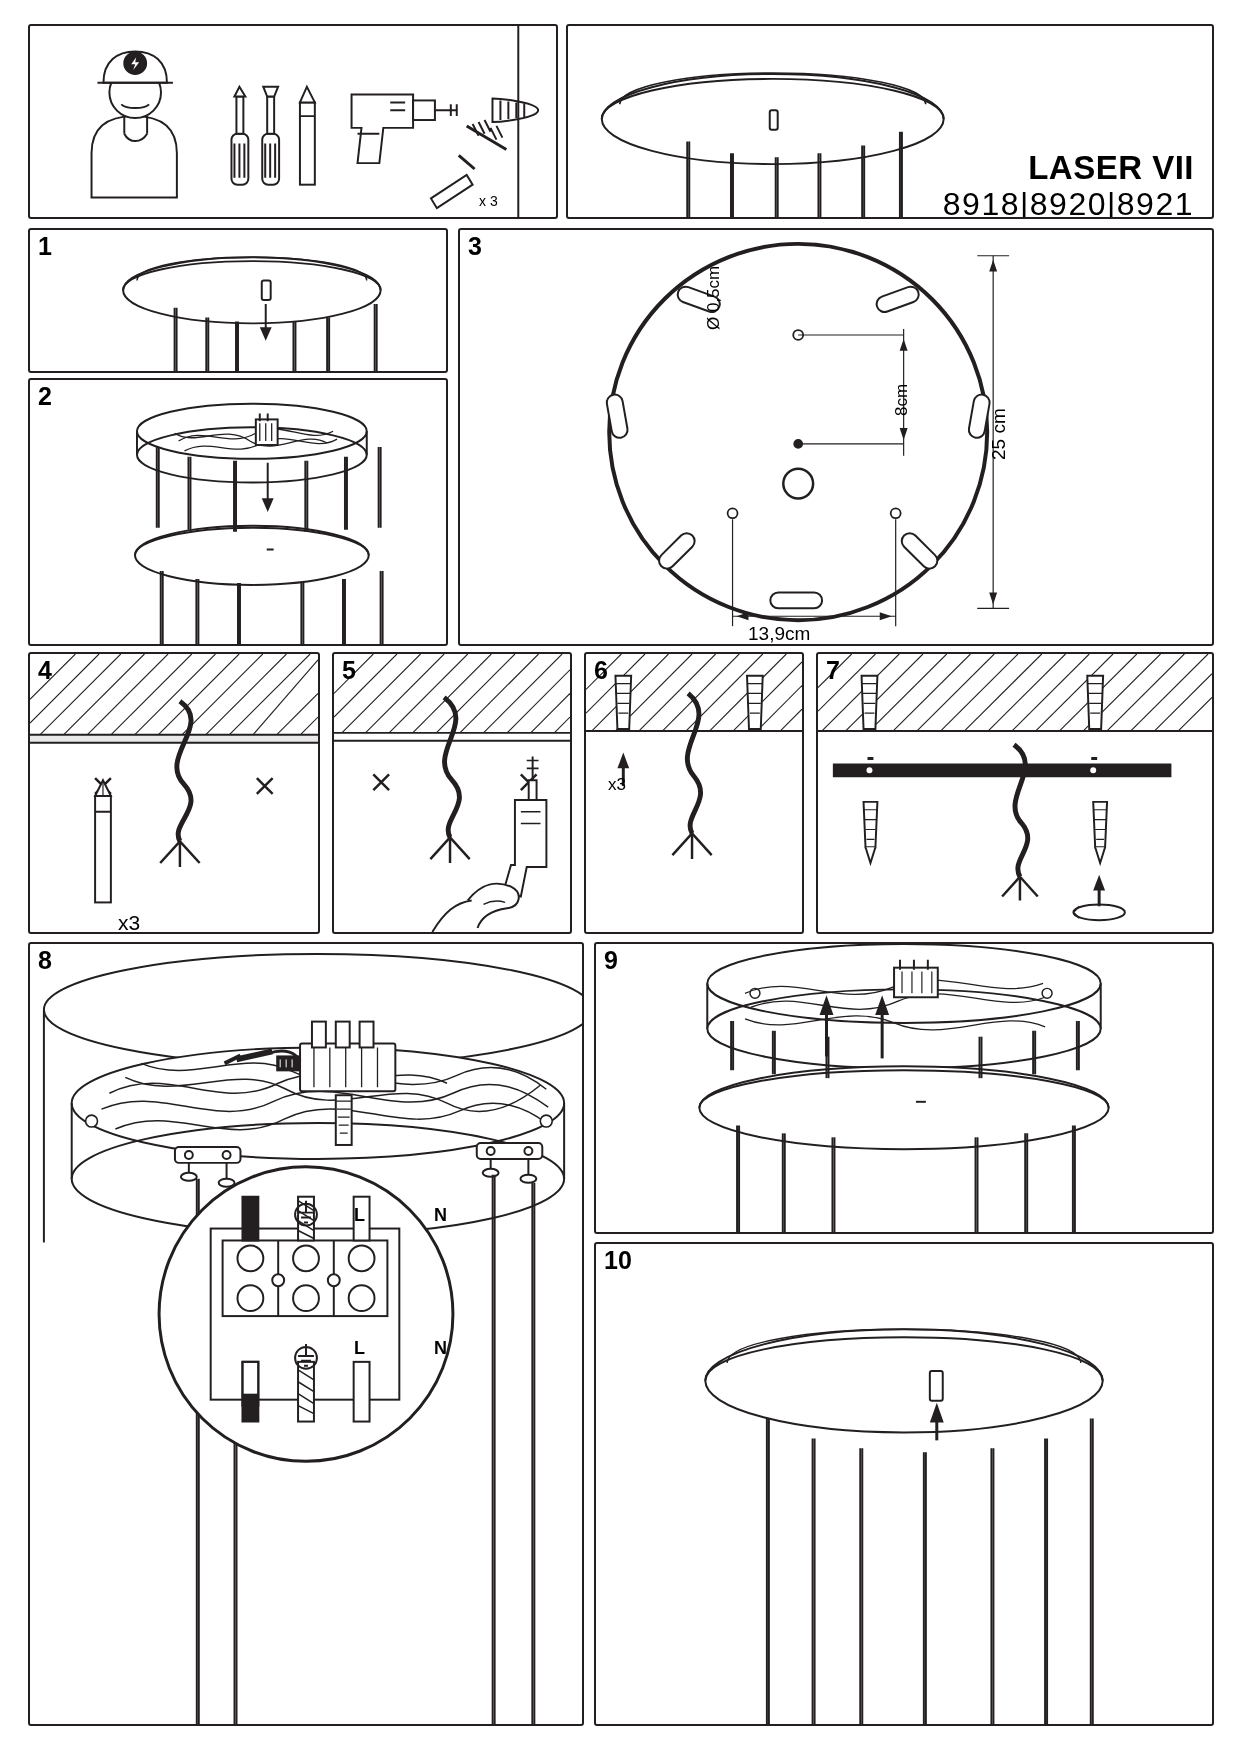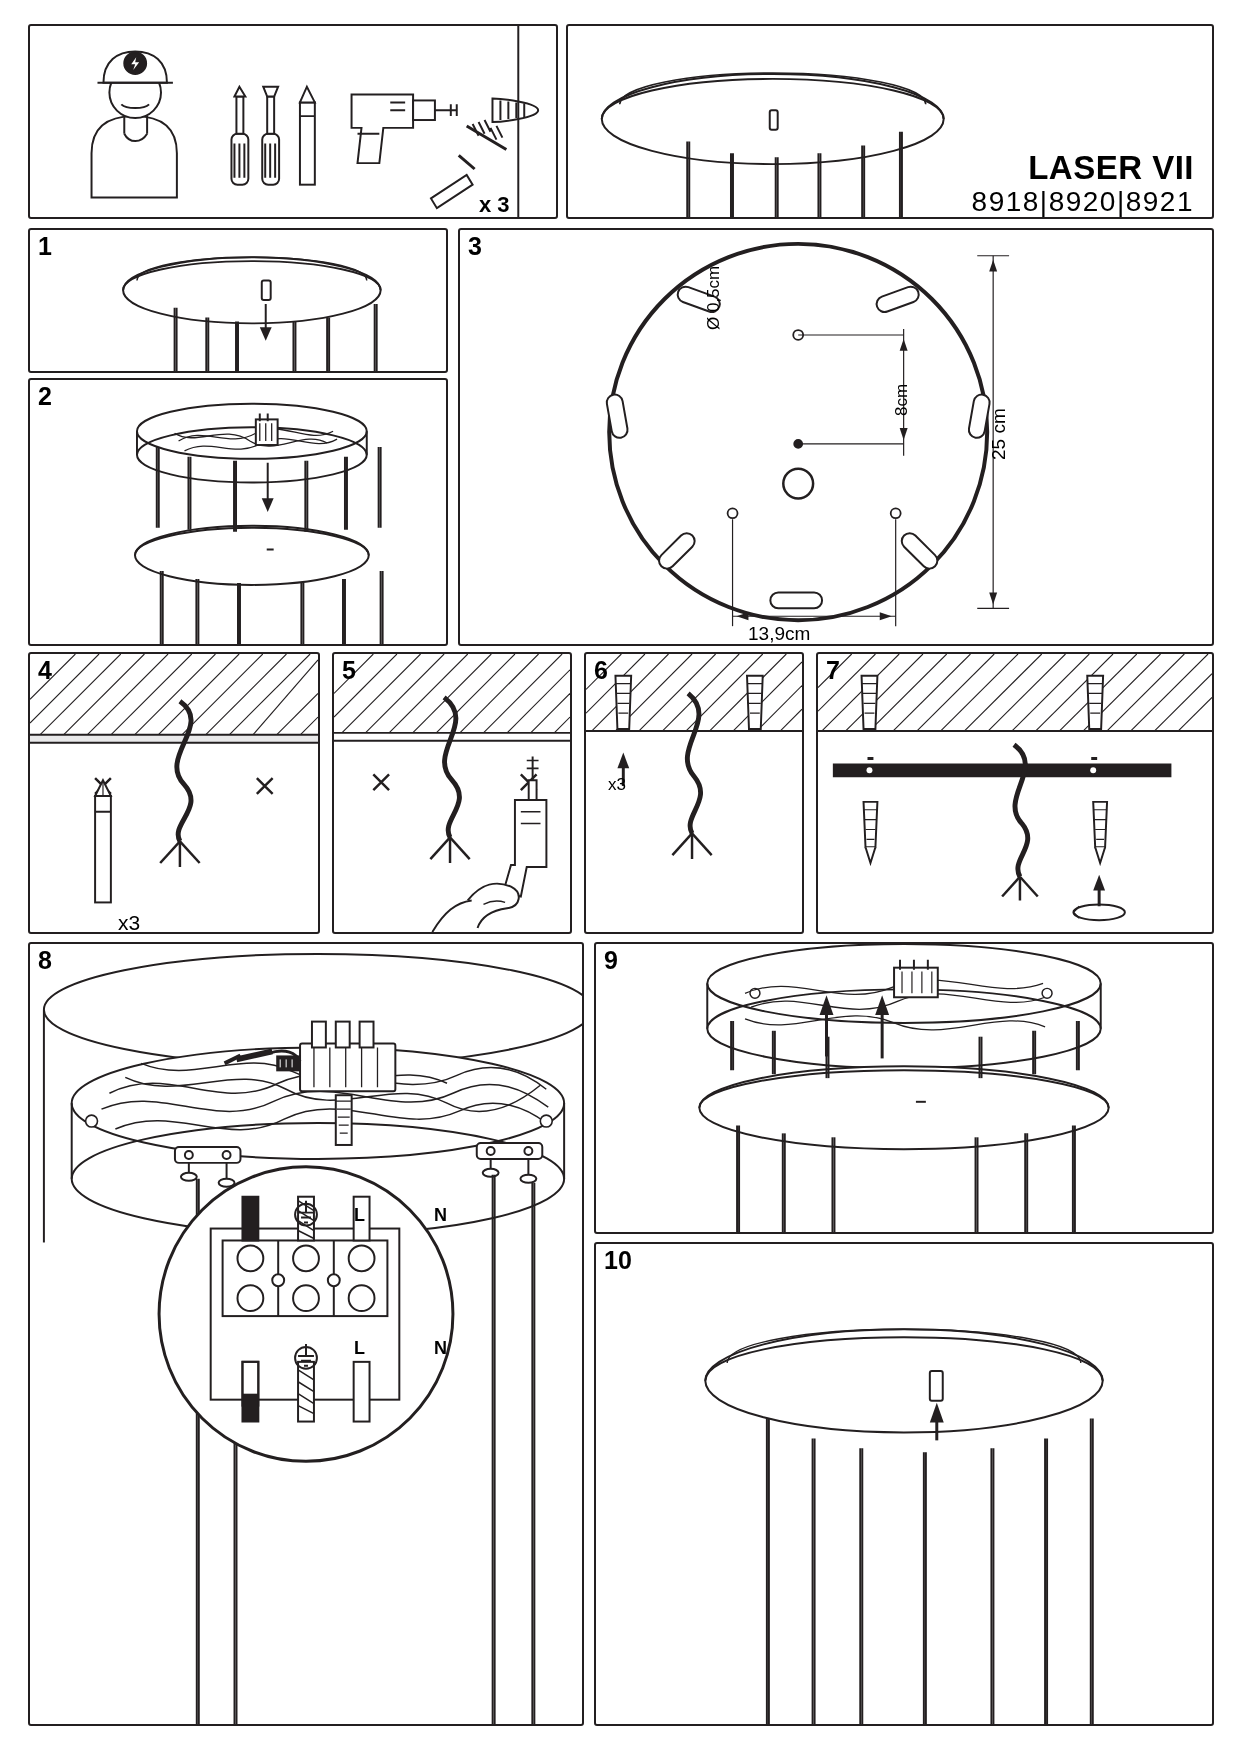--- a/index.html
+++ b/index.html
@@ -46,21 +46,21 @@
     right: 18px;
     text-align: right;
     line-height: 1;
   }
   .brand-title {
     font-size: 33px;
     font-weight: bold;
     letter-spacing: 0.5px;
   }
   .brand-codes {
-    font-size: 28px;
+    font-size: 32px;
     letter-spacing: 1.5px;
     margin-top: 4px;
   }
   .lbl {
     position: absolute;
     font-size: 19px;
     line-height: 1;
   }
   .lbl.small { font-size: 17px; }
   .vtxt {
@@ -130,21 +130,21 @@
           <path d="M474 76 L474 96 M482 77 L482 95 M490 78 L490 94 M498 79 L498 93"></path>
           <path d="M440 102 L480 126" stroke-width="3"></path>
           <path d="M446 100 L452 112 M452 98 L458 110 M458 96 L464 108 M464 104 L470 116 M470 102 L476 114" stroke-width="2"></path>
           <rect x="408" y="170" width="16" height="8" transform="rotate(-30 416 174)" fill="#fff"></rect>
           <path d="M404 176 L440 152 L446 162 L410 186 Z" fill="#fff"></path>
           <path d="M432 132 L448 146" stroke-width="3"></path>
         </g>
       </g>
       <line x1="492" y1="0" x2="492" y2="195" stroke="#231f20" stroke-width="2"></line>
     </svg>
-    <div class="lbl" style="left:449px; top:168px; font-size:22px;font-weight:bold;">x 3</div>
+    <div class="lbl" style="left:449px; top:168px; font-size:14px;">x 3</div>
   </div>
 
   <div class="panel" style="left:566px; top:24px; width:648px; height:195px;">
     <svg class="svgfull" viewBox="0 0 648 195" preserveAspectRatio="none">
       <g fill="none" stroke="#231f20" stroke-width="2">
         <ellipse cx="206" cy="95" rx="172" ry="46" fill="#fff"></ellipse>
         <path d="M34 95 C34 72 111 54 206 54 C301 54 378 72 378 95"></path>
         <path d="M52 80 C52 62 122 48 206 48 C290 48 360 62 360 80" stroke-width="1.6"></path>
         <rect x="203" y="86" width="8" height="20" rx="2" fill="#fff"></rect>
         <g stroke-width="2">

